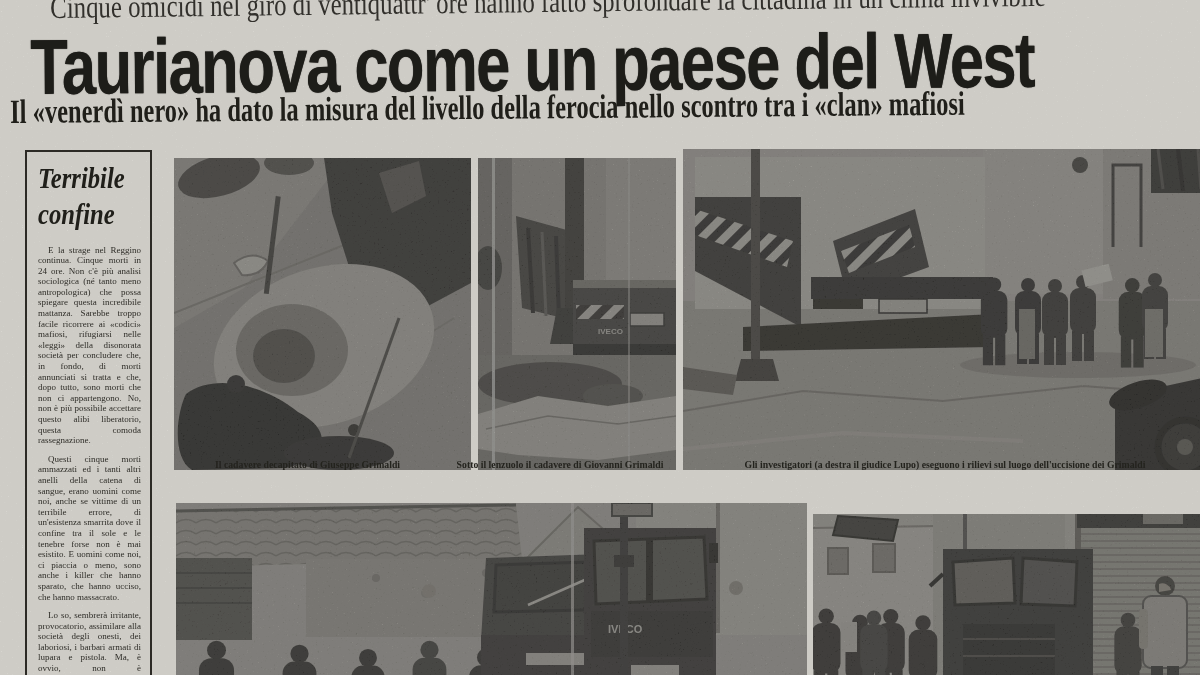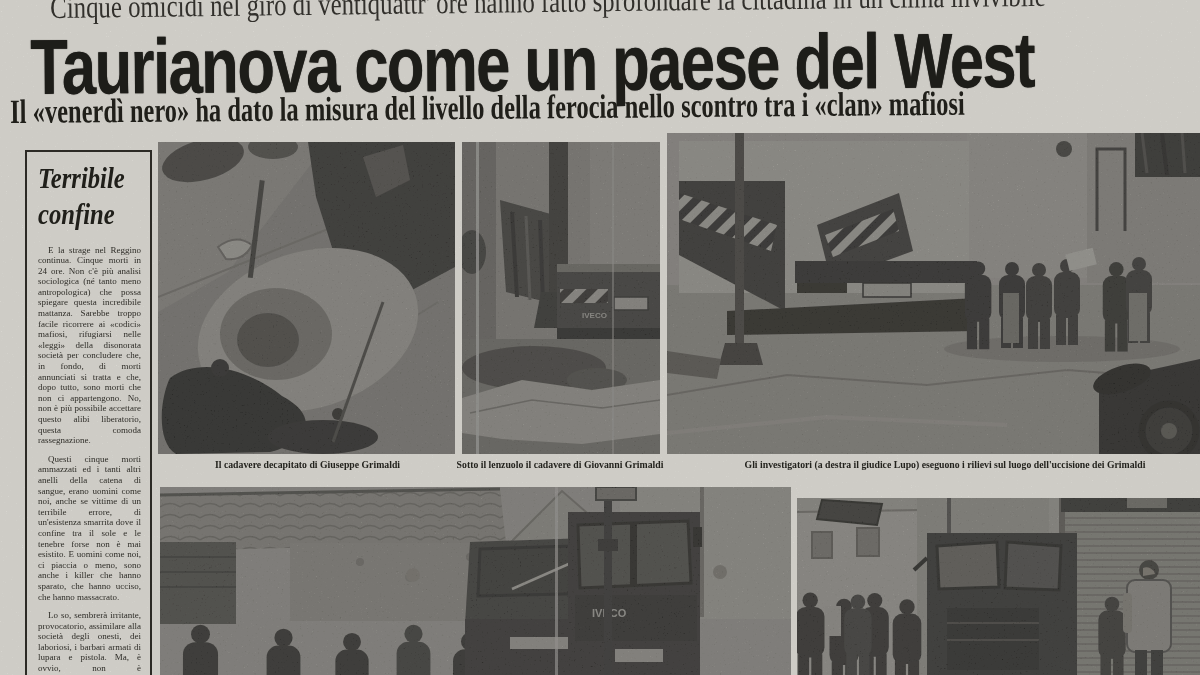--- a/index.html
+++ b/index.html
@@ -37,21 +37,21 @@
   .col-title{
     margin:2px 0 12px 0;
     font-style:italic;font-weight:bold;font-size:29px;line-height:1.25;
     color:#26251f;transform:scaleX(0.85);transform-origin:left top;
   }
   .col-body p{
     margin:8px 0 3px 0;font-size:9px;line-height:10.6px;
     text-align:justify;text-indent:10px;color:#36342e;
   }
   
-  figure{margin:0;}
+  figure{margin:16px;}
   .photo{background:#b4b0a6;overflow:hidden;}
   .photo svg{display:block;width:100%;height:100%;}
   .cap{
     font-size:10.5px;font-weight:bold;color:#2a2923;
     text-align:center;white-space:nowrap;
     transform:scaleX(0.93);transform-origin:center top;
   }
   .grain-page{left:0;top:0;width:1200px;height:675px;pointer-events:none;opacity:.14;}
 </style>
 </head>

